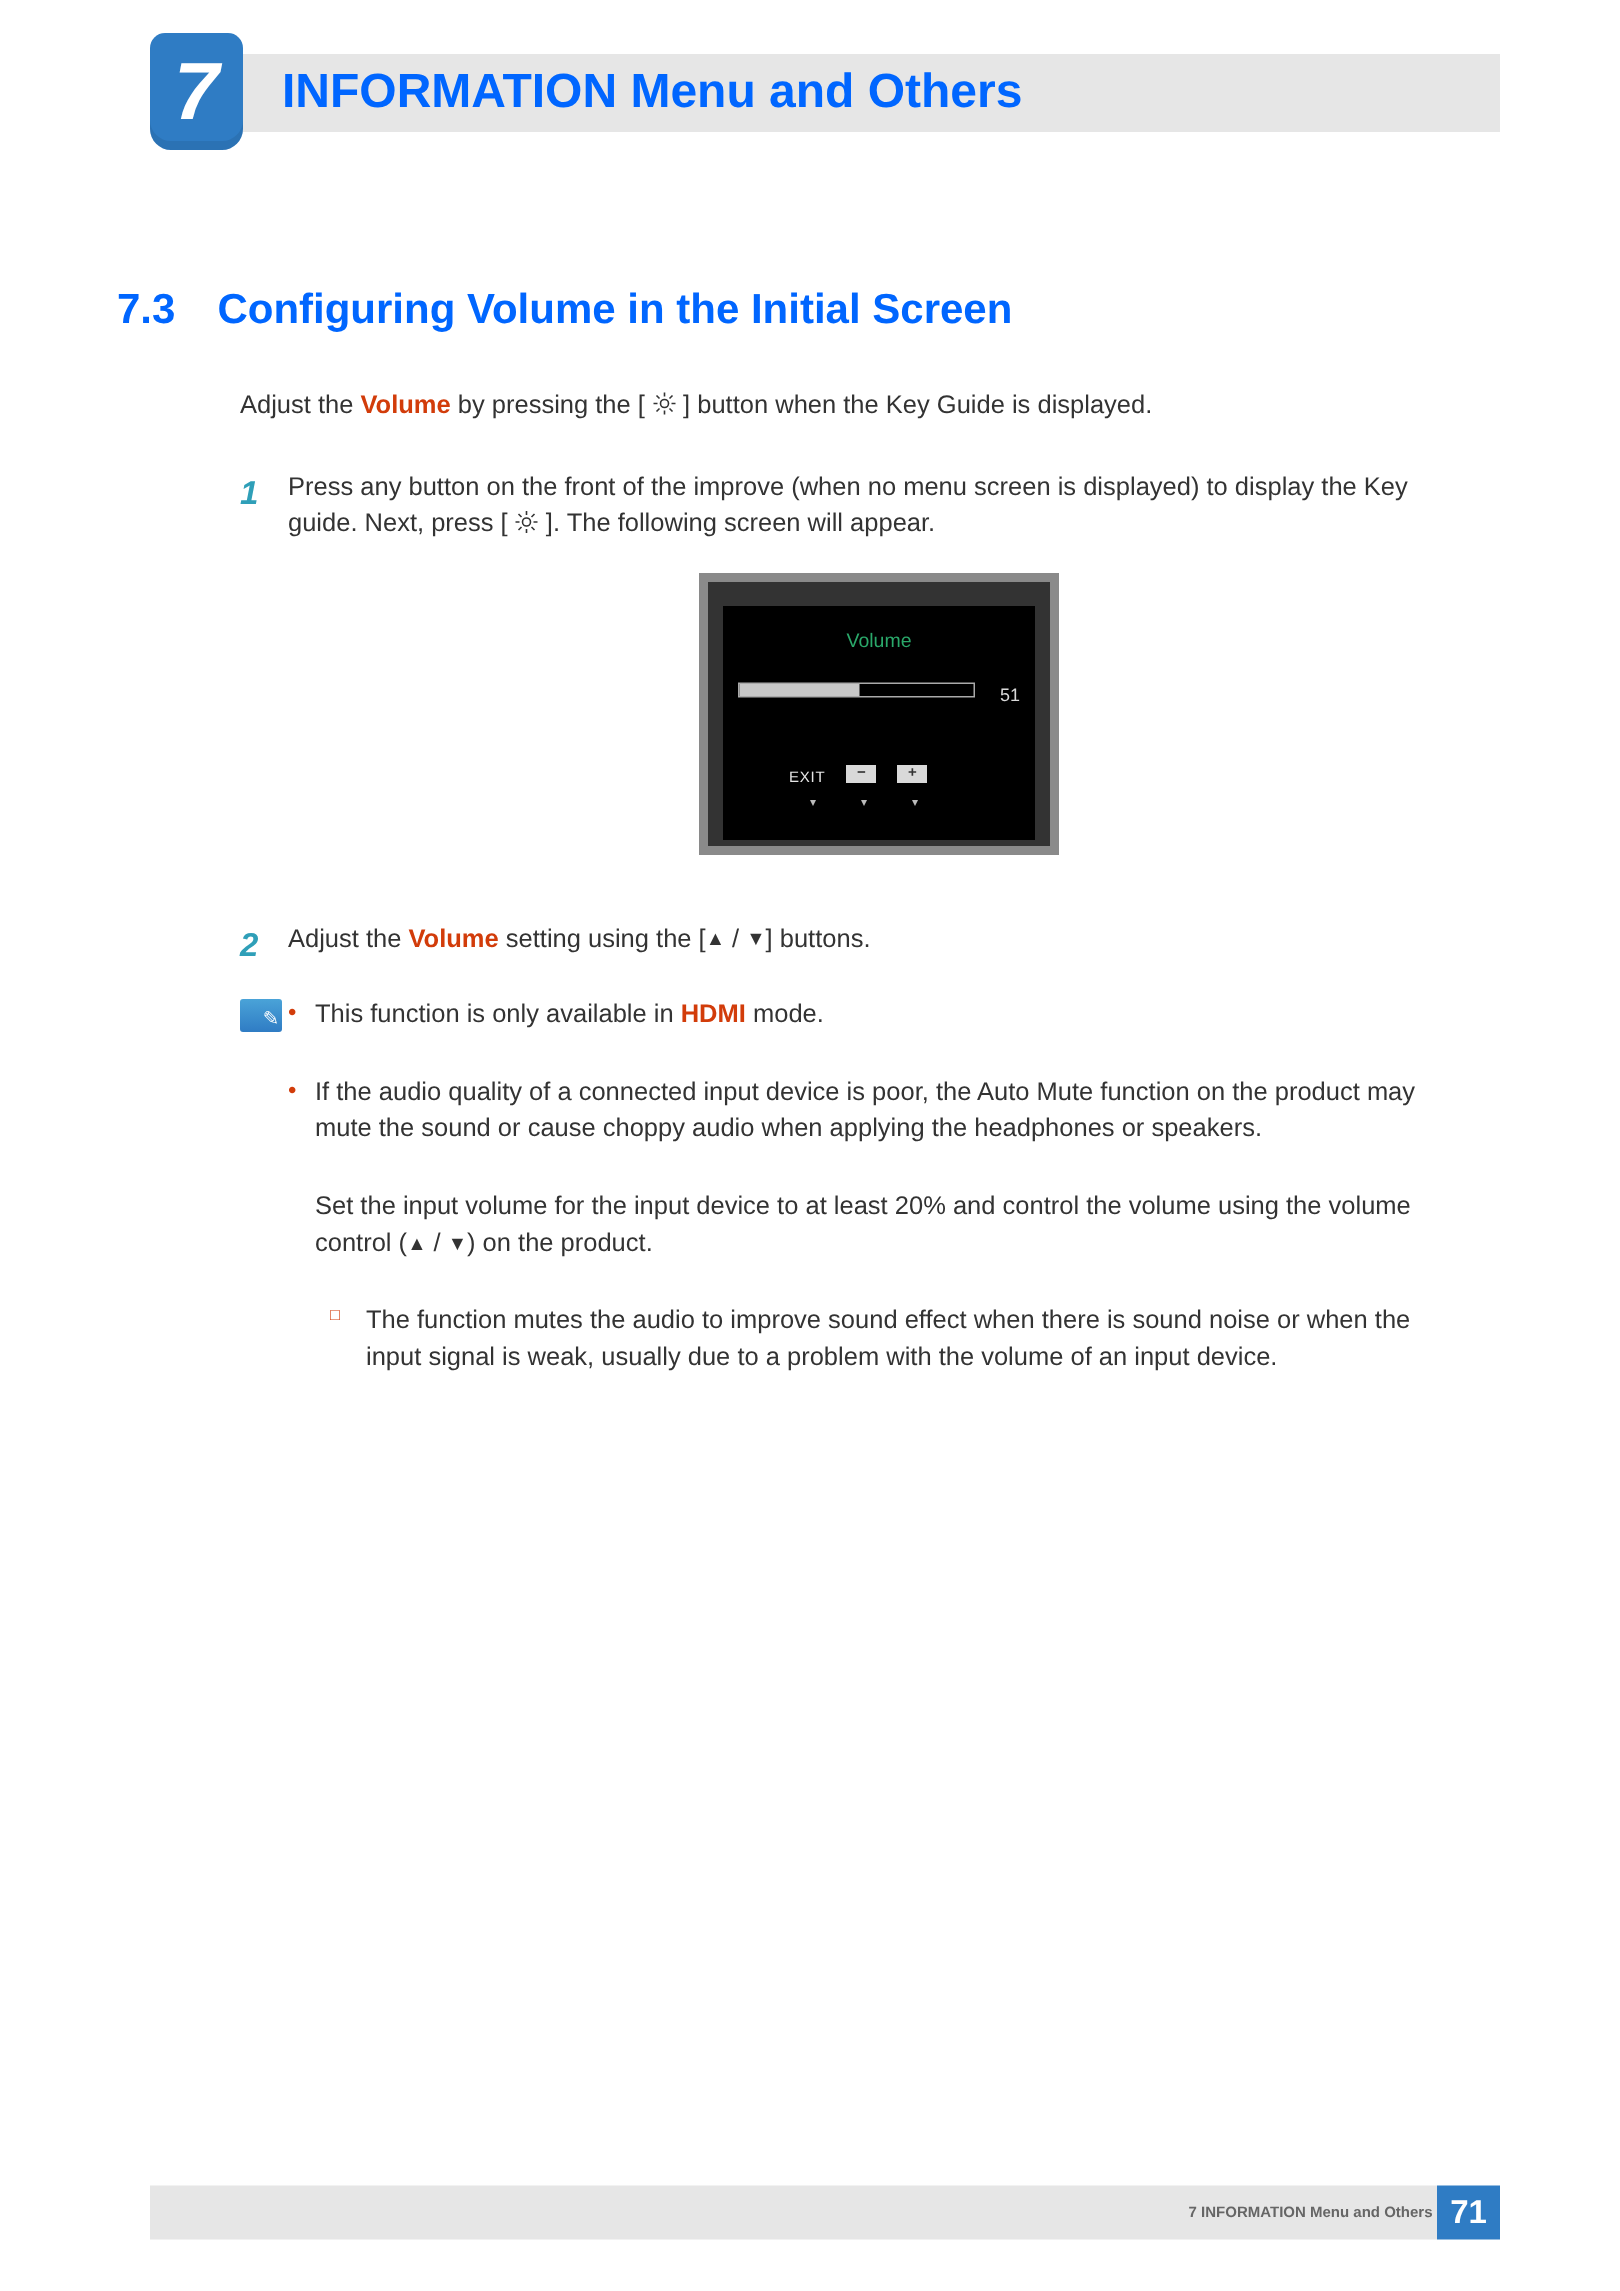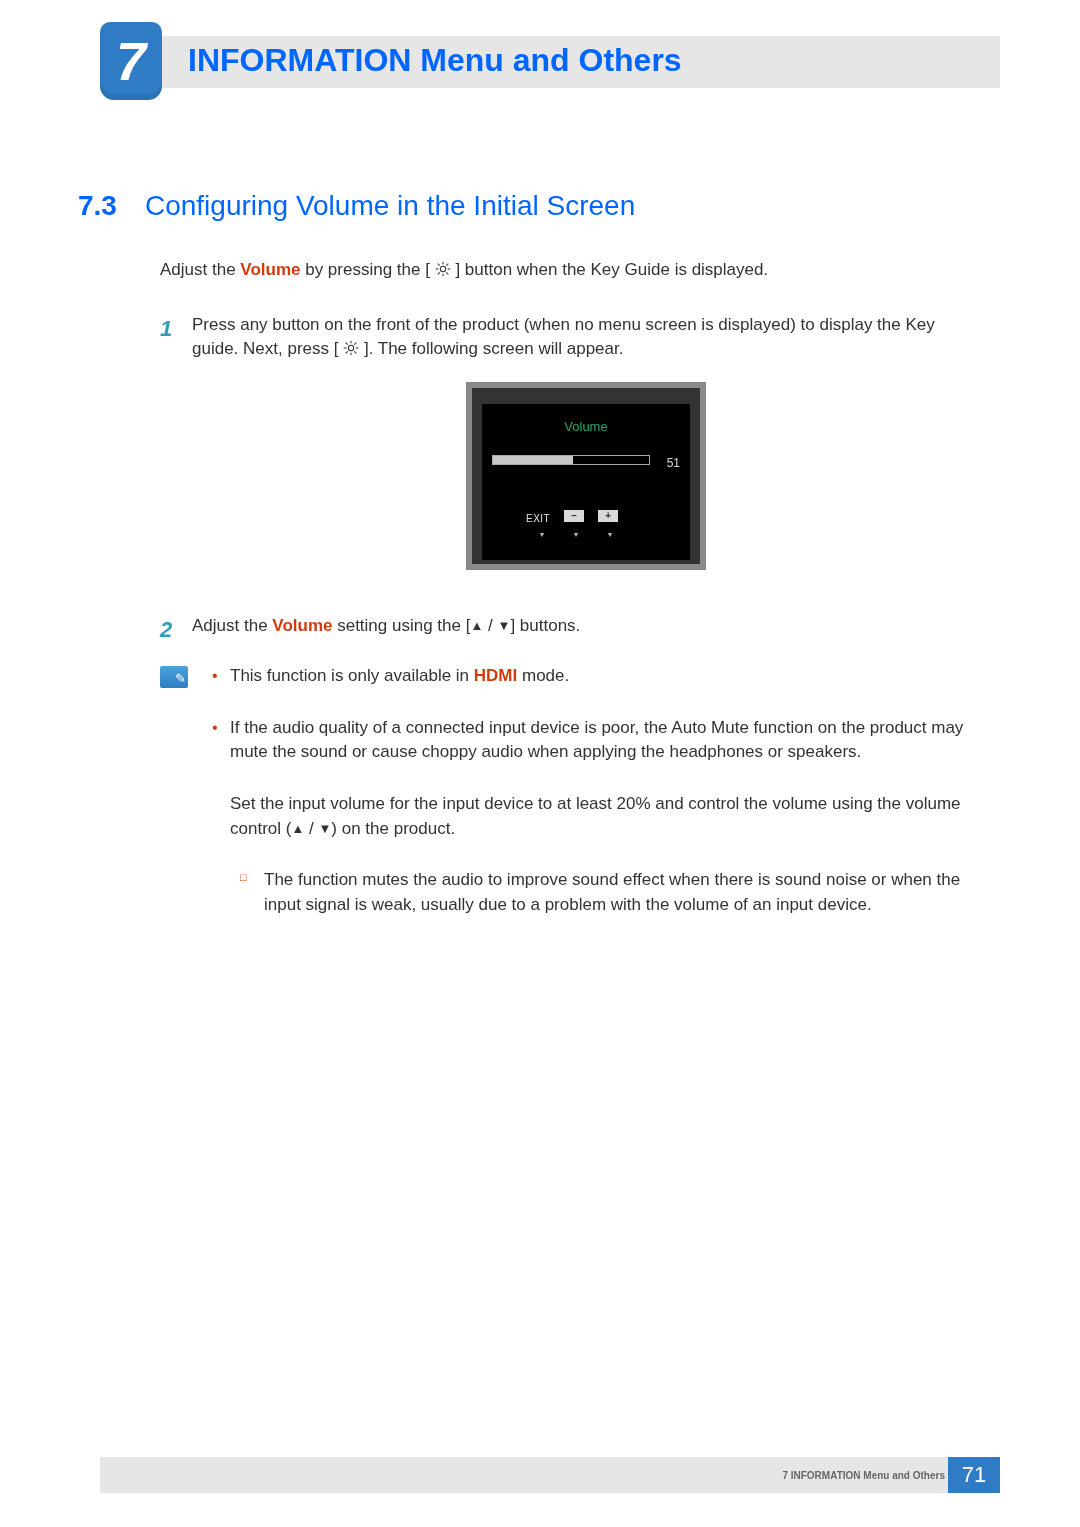--- a/index.html
+++ b/index.html
@@ -5,21 +5,21 @@
   * { margin: 0; padding: 0; box-sizing: border-box; }
   body { width: 1080px; height: 1527px; font-family: Arial, Helvetica, sans-serif; background: #fff; position: relative; color: #333; }
 
   .top-grey-bar { position: absolute; left: 100px; right: 80px; top: 36px; height: 52px; background: #e6e6e6; }
   .chapter-tab { position: absolute; left: 100px; top: 22px; width: 62px; height: 78px; background: #2f7cc4; border-radius: 10px 10px 14px 14px; box-shadow: inset 0 -6px 0 rgba(0,0,0,.08); display: flex; align-items: center; justify-content: center; }
   .chapter-tab span { color: #fff; font-size: 54px; font-weight: 700; font-style: italic; }
   .chapter-title { position: absolute; left: 188px; top: 42px; font-size: 32px; font-weight: 700; color: #0066ff; }
 
   .section-row { position: absolute; left: 78px; top: 190px; display: flex; align-items: baseline; gap: 28px; }
   .section-num { color: #0066ff; font-size: 28px; font-weight: 700; }
-  .section-title { color: #0066ff; font-size: 28px; font-weight: 400; }
+  .section-title { color: #0066ff; font-size: 28px; font-weight: 700; }
 
   .content { position: absolute; left: 160px; right: 100px; top: 258px; font-size: 17px; line-height: 1.45; color: #333; }
 
   .intro-line { margin-bottom: 28px; }
   .kw-red { color: #d23c0a; font-weight: 700; }
 
   .step { display: flex; gap: 14px; margin-bottom: 18px; }
   .step-num { color: #2f9fb8; font-size: 22px; font-style: italic; font-weight: 600; min-width: 18px; }
   .step-body { flex: 1; }
 
@@ -35,37 +35,37 @@
   .osd-barrow { display: flex; gap: 8px; }
   .osd-track { flex: 1; height: 10px; border: 1px solid #aaa; position: relative; }
   .osd-fill { position: absolute; left: 0; top: 0; bottom: 0; background: #c8c8c8; }
   .osd-val { color: #d9d9d9; font-size: 12px; min-width: 22px; text-align: right; }
   .osd-btnrow { display: flex; gap: 14px; margin-top: 38px; padding-left: 34px; }
   .osd-exit { color: #e5e5e5; font-size: 10px; letter-spacing: .5px; padding-top: 2px; }
   .osd-btn { width: 20px; height: 12px; background: #d9d9d9; display: flex; align-items: center; justify-content: center; font-size: 10px; font-weight: 700; }
   .osd-downmarks { display: flex; gap: 14px; padding-left: 40px; margin-top: 2px; }
   .osd-mark { width: 20px; text-align: center; color: #bbb; font-size: 8px; }
 
-  .note-block { display: flex; gap: 24px; margin-top: 6px; }
+  .note-block { display: flex; gap: 4px; margin-top: 6px; }
   .note-icon { width: 28px; height: 22px; background: linear-gradient(180deg,#4aa3d8,#2f7cc4); border-radius: 2px; position: relative; flex-shrink: 0; margin-top: 2px; }
   .note-icon::after { content: "✎"; position: absolute; right: 2px; bottom: -1px; color: #fff; font-size: 13px; }
   .note-body { flex: 1; }
 
   .bullet-list { list-style: none; }
   .bullet-list li { position: relative; padding-left: 18px; margin-bottom: 10px; }
   .bullet-list li::before { content: "•"; position: absolute; left: 0; top: 0; color: #d23c0a; font-size: 16px; }
   .bullet-list p { margin-bottom: 6px; margin-top: 27px; }
 
   .sub-list { list-style: none; margin-top: 8px; }
   .sub-list li { position: relative; padding-left: 34px; margin-bottom: 6px; }
   .sub-list li::before { content: "□"; position: absolute; left: 10px; top: 2px; color: #d23c0a; font-size: 11px; }
 
   .footer { position: absolute; left: 100px; right: 80px; bottom: 34px; height: 36px; display: flex; align-items: stretch; }
   .footer-bar { flex: 1; background: #e6e6e6; display: flex; align-items: center; justify-content: flex-end; padding-right: 3px; font-size: 10px; font-weight: 700; color: #666; }
-  .footer-num { width: 52px; background: #2f7cc4; color: #fff; display: flex; align-items: center; justify-content: center; font-size: 22px; font-weight: 400; }
+  .footer-num { width: 42px; background: #2f7cc4; color: #fff; display: flex; align-items: center; justify-content: center; font-size: 22px; font-weight: 700; }
 </style>
 </head>
 <body>
 
 <div class="top-grey-bar"></div>
 <div class="chapter-tab">
   <span>7</span>
 </div>
 <div class="chapter-title">INFORMATION Menu and Others</div>
 
@@ -88,21 +88,21 @@
             <line x1="17" y1="17" x2="20" y2="20"></line>
             <line x1="4" y1="20" x2="7" y2="17"></line>
             <line x1="17" y1="7" x2="20" y2="4"></line>
           </g>
         </svg></span><span> ] button when the Key Guide is displayed.</span>
   </p>
 
   <div class="step">
     <div class="step-num">1</div>
     <div class="step-body">
-      <span>Press any button on the front of the product (when no menu screen is displayed) to display the Key guide. Next, press [ </span><span class="icon-sun"><svg viewBox="0 0 24 24">
+      <span>Press any button on the front of the improve (when no menu screen is displayed) to display the Key guide. Next, press [ </span><span class="icon-sun"><svg viewBox="0 0 24 24">
             <g stroke="#333" stroke-width="1.6" fill="none">
               <circle cx="12" cy="12" r="4"></circle>
               <line x1="12" y1="1" x2="12" y2="5"></line>
               <line x1="12" y1="19" x2="12" y2="23"></line>
               <line x1="1" y1="12" x2="5" y2="12"></line>
               <line x1="19" y1="12" x2="23" y2="12"></line>
               <line x1="4" y1="4" x2="7" y2="7"></line>
               <line x1="17" y1="17" x2="20" y2="20"></line>
               <line x1="4" y1="20" x2="7" y2="17"></line>
               <line x1="17" y1="7" x2="20" y2="4"></line>

